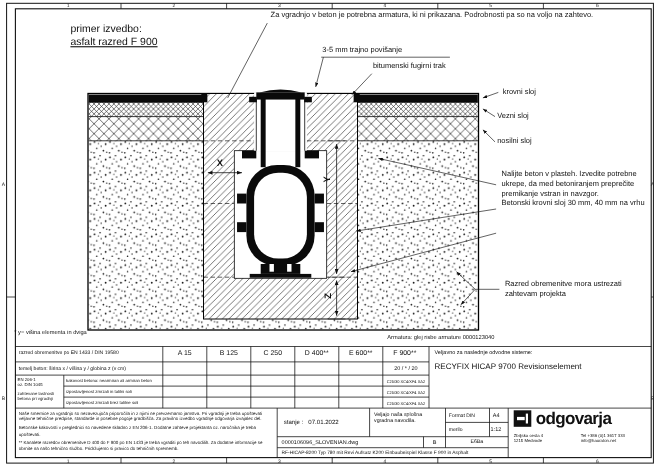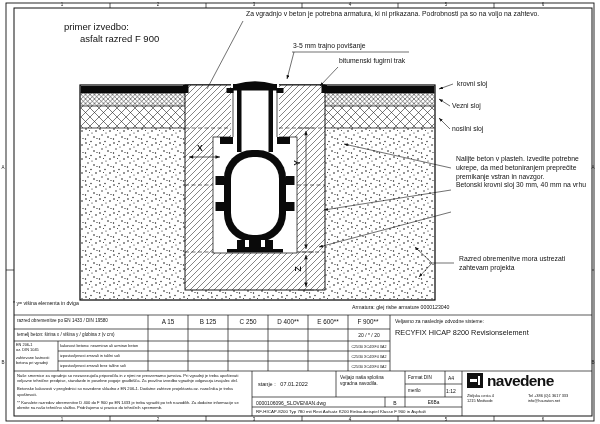--- a/index.html
+++ b/index.html
@@ -147,21 +147,21 @@
 
     <g stroke="#111" stroke-width="0.7" fill="none">
       <path d="M14,315 H592 M14,329 H390 M14,341 H390 M58,351 H390 M58,361 H390 M14,371 H592"></path>
       <path d="M148,315 V371 M188,315 V371 M228,315 V371 M268,315 V371 M308,315 V371 M348,315 V371 M390,315 V371 M58,341 V371"></path>
       <path d="M252,397 H462 M252,407 H462 M405,384 H462"></path>
       <path d="M252,371 V416 M336,371 V397 M405,371 V407 M445,371 V397 M462,371 V416 M385,397 V407"></path>
     </g>
   </svg>
 
   <div class="txt ttl" style="left:64px;top:21px;">primer izvedbo:</div>
-  <div class="txt ttl" style="left:80px;top:33px;">asfalt razred F 900</div>
+  <div class="txt ttl" style="left:64px;top:33px;text-decoration:underline;">asfalt razred F 900</div>
 
   <div class="txt ann" style="left:246px;top:10px;width:345px;">Za vgradnjo v beton je potrebna armatura, ki ni prikazana. Podrobnosti pa so na voljo na zahtevo.</div>
   <div class="txt ann" style="left:293px;top:42px;">3-5 mm trajno povišanje</div>
   <div class="txt ann" style="left:339px;top:57px;">bitumenski fugirni trak</div>
 
   <div class="txt ann" style="left:457px;top:80px;">krovni sloj</div>
   <div class="txt ann" style="left:452px;top:102px;">Vezni sloj</div>
   <div class="txt ann" style="left:452px;top:125px;">nosilni sloj</div>
 
   <div class="txt ann pre" style="left:456px;top:155px;width:138px;">Nalijte beton v plasteh. Izvedite potrebne ukrepe, da med betoniranjem preprečite premikanje vstran in navzgor.
@@ -191,21 +191,21 @@
   <div class="txt micro" style="left:16px;top:356px;width:40px;">zahtevane lastnosti betona pri vgradnji</div>
 
   <div class="txt micro" style="left:60px;top:344px;width:86px;">kakovost betona: nearmiran ali armiran beton</div>
   <div class="txt micro" style="left:60px;top:354px;width:86px;">izpostavljenost zmrzali in talilni soli</div>
   <div class="txt micro" style="left:60px;top:364px;width:86px;">izpostavljenost zmrzali brez talilne soli</div>
   <div class="txt microval" style="left:348px;top:344.5px;">C25/30 XC4/XF4 XA2</div>
   <div class="txt microval" style="left:348px;top:354.5px;">C25/30 XC4/XF4 XA2</div>
   <div class="txt microval" style="left:348px;top:364.5px;">C25/30 XC4/XF4 XA2</div>
 
   <div class="txt" style="left:395px;top:318px;font-size:5px;">Veljavno za naslednje odvodne sisteme:</div>
-  <div class="txt" style="left:395px;top:328px;font-size:7.3px;">RECYFIX HICAP 8200 Revisionselement</div>
+  <div class="txt" style="left:395px;top:328px;font-size:7.3px;">RECYFIX HICAP 9700 Revisionselement</div>
 
   <div class="txt notes" style="left:17px;top:373px;">
     <p>Naše smernice za vgradnjo so nezavezujoča priporočila in z njimi ne prevzemamo jamstva. Pri vgradnji je treba upoštevati veljavne tehnične predpise, standarde in posebne pogoje gradbišča. Za pravilno izvedbo vgradnje odgovarja izvajalec del.</p>
     <p>Betonske kakovosti v preglednici so navedene skladno z EN 206-1. Dodatne zahteve projektanta oz. naročnika je treba upoštevati.</p>
     <p>** Kanalete razredov obremenitve D 400 do F 900 po EN 1433 je treba vgraditi po teh navodilih. Za dodatne informacije se obrnite na našo tehnično službo. Pridržujemo si pravico do tehničnih sprememb.</p>
   </div>
 
   <div class="txt" style="left:258px;top:381px;font-size:5.5px;">
     <span>stanje :</span>&nbsp;&nbsp;
     <span>07.01.2022</span>
@@ -219,21 +219,21 @@
 
   <div class="txt" style="left:256px;top:399.5px;font-size:5px;">0000106096_SLOVENIAN.dwg</div>
   <div class="txt" style="left:385px;top:399.5px;width:20px;font-size:5px;text-align:center;">B</div>
   <div class="txt" style="left:405px;top:399.5px;width:57px;font-size:4.8px;text-align:center;">E6Ba</div>
   <div class="txt" style="left:256px;top:408.5px;font-size:4.4px;width:204px;white-space:nowrap;overflow:hidden;">RF-HICAP-8200 Typ 780 mit Revi Aufsatz K200 Einbaubeispiel Klasse F 900 in Asphalt</div>
 
   <div class="logoicon" style="left:467px;top:373px;width:16px;height:15px;">
     <span class="slot" style="left:3px;top:6px;width:7px;height:3px;"></span>
     <span class="slot" style="left:11px;top:3px;width:2px;height:9px;"></span>
   </div>
-  <div class="txt brand" style="left:487px;top:373px;">navedene</div>
+  <div class="txt brand" style="left:487px;top:373px;">odgovarja</div>
   <div class="txt addr" style="left:467px;top:393px;">
     <div>Zbiljska cesta 4</div>
     <div>1215 Medvode</div>
   </div>
   <div class="txt addr" style="left:528px;top:393px;">
     <div>Tel +386 (0)1 3617 333</div>
     <div>info@hauraton.net</div>
   </div>
 
   <div class="txt frm" style="left:52px;top:2px;">1</div>

